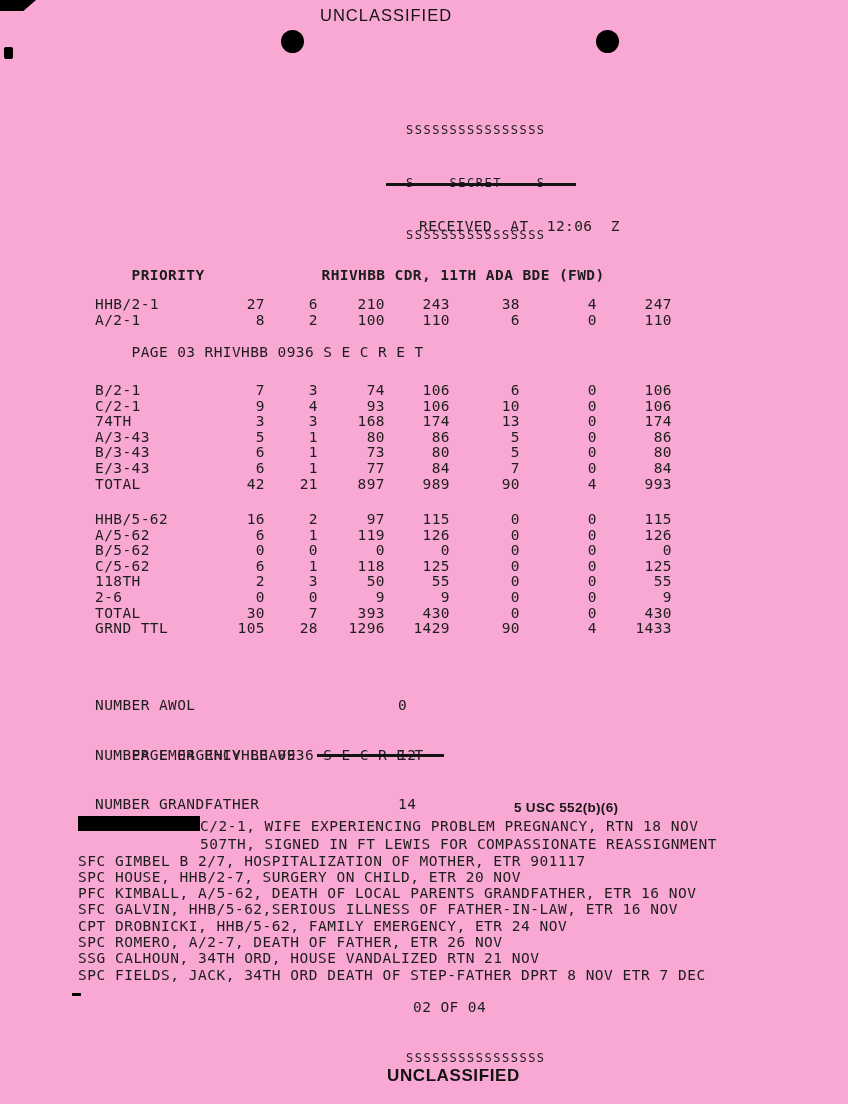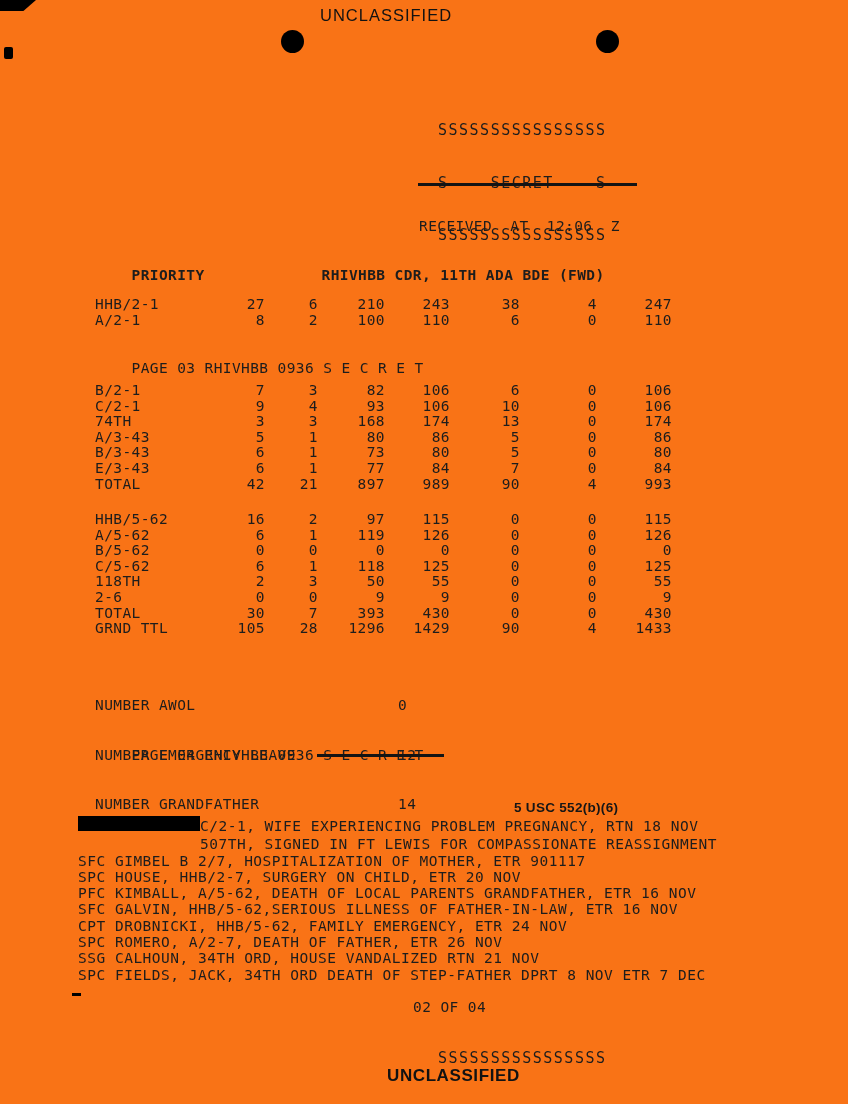--- a/index.html
+++ b/index.html
@@ -1,19 +1,19 @@
 <!DOCTYPE html>
 <html><head>
 <meta charset="utf-8">
 <style>
   html,body{margin:0;padding:0;background:#e8e8e8;}
   .page{
     position:relative;
     width:848px;height:1104px;
-    background:#f97316;
+    background:#f9a8d4;
     overflow:hidden;
     color:#1d1d1d;
     font-family:"DejaVu Sans Mono","Liberation Mono",monospace;
     font-size:14.5px;
     letter-spacing:0.4px;
   }
   .abs{position:absolute;}
   .mono{white-space:pre;}
   
   .stamp{
@@ -24,37 +24,37 @@
   #stamp-bottom{top:1066px;left:387px;font-size:17px;font-weight:bold;letter-spacing:0.6px;}
   
   .dot{position:absolute;width:23px;height:23px;border-radius:50%;background:#000;}
   #dot-left{top:30px;left:281px;}
   #dot-right{top:30px;left:596px;}
   #mark-corner{top:0;left:0;width:36px;height:11px;background:#000;
     clip-path:polygon(0 0,100% 0,65% 100%,0 100%);}
   #mark-left{top:47px;left:4px;width:9px;height:12px;background:#000;border-radius:2px;}
   #mark-dash{top:993px;left:72px;width:9px;height:3px;background:#000;}
   
-  .banner{line-height:17.5px;font-size:15px;letter-spacing:1.5px;white-space:pre;margin-left:32px;}
+  .banner{line-height:17.5px;font-size:12px;letter-spacing:1.5px;white-space:pre;}
   #banner-top{top:87px;left:406px;}
   #banner-bottom{top:1015px;left:406px;}
   .struck{position:relative;display:inline-block;}
   .struck::after{
     content:"";position:absolute;top:7px;height:3px;background:#141414;
     left:-6px;right:-20px;
   }
   .banner .struck::after{left:-20px;right:-30px;top:8px;}
   
   #received{top:218px;left:419px;text-align:right;}
   #priority{top:251px;left:95px;font-weight:bold;}
   .label-w190{display:inline-block;width:190px;}
   
   .tbl{line-height:15.6px;}
   #table1{top:297px;left:95px;}
-  #page03{top:344px;left:95px;text-align:center;}
+  #page03{top:328px;left:95px;text-align:center;}
   #table2{top:383px;left:95px;}
   #table3{top:512px;left:95px;}
   .trow{display:flex;}
   .tlabel{width:110px;white-space:pre;}
   .tcell{text-align:right;white-space:pre;}
   .c1{width:60px}.c2{width:53px}.c3{width:67px}.c4{width:65px}
   .c5{width:70px}.c6{width:77px}.c7{width:75px}
   
   #stats{top:664px;left:95px;line-height:16.5px;}
   .stat-label{display:inline-block;width:303px;}
@@ -123,21 +123,21 @@
 
   <div class="abs mono" id="page03">
     <span>PAGE 03 RHIVHBB 0936 </span><span>S E C R E T</span>
   </div>
 
   <div class="abs tbl" id="table2">
       <div class="trow">
         <span class="tlabel">B/2-1</span>
         <span class="tcell c1">7</span>
         <span class="tcell c2">3</span>
-        <span class="tcell c3">82</span>
+        <span class="tcell c3">74</span>
         <span class="tcell c4">106</span>
         <span class="tcell c5">6</span>
         <span class="tcell c6">0</span>
         <span class="tcell c7">106</span>
       </div>
       <div class="trow">
         <span class="tlabel">C/2-1</span>
         <span class="tcell c1">9</span>
         <span class="tcell c2">4</span>
         <span class="tcell c3">93</span>

